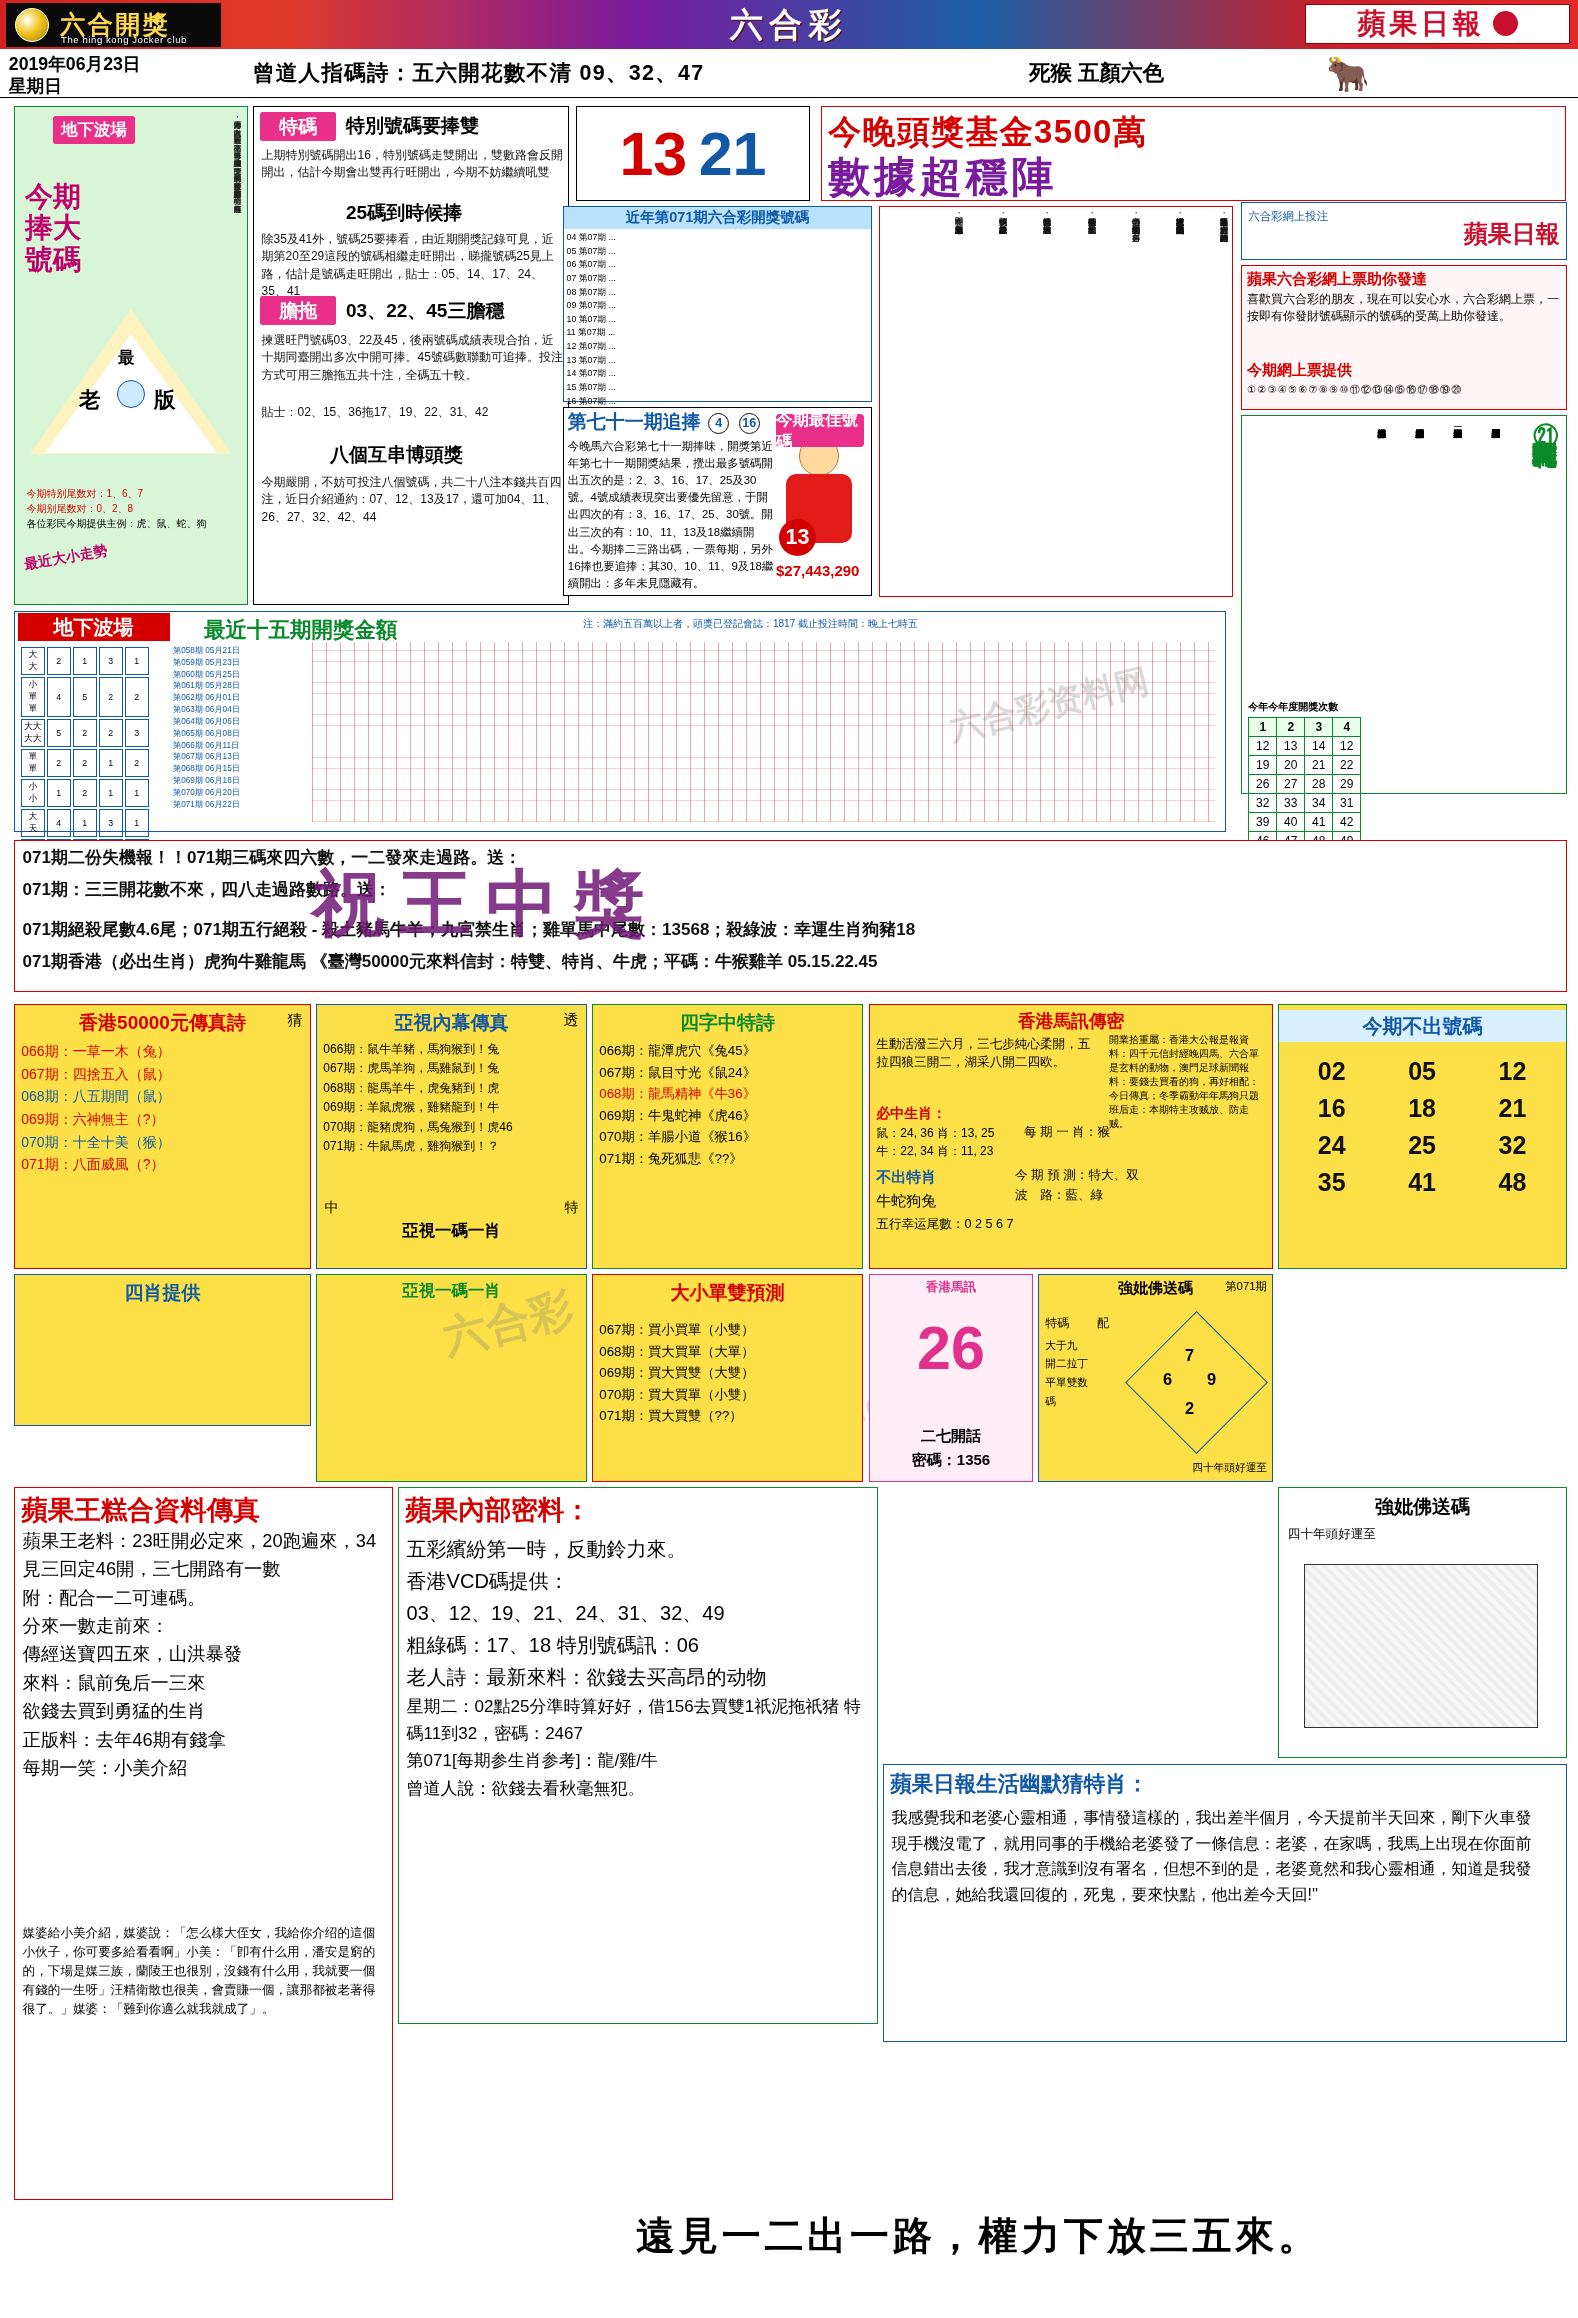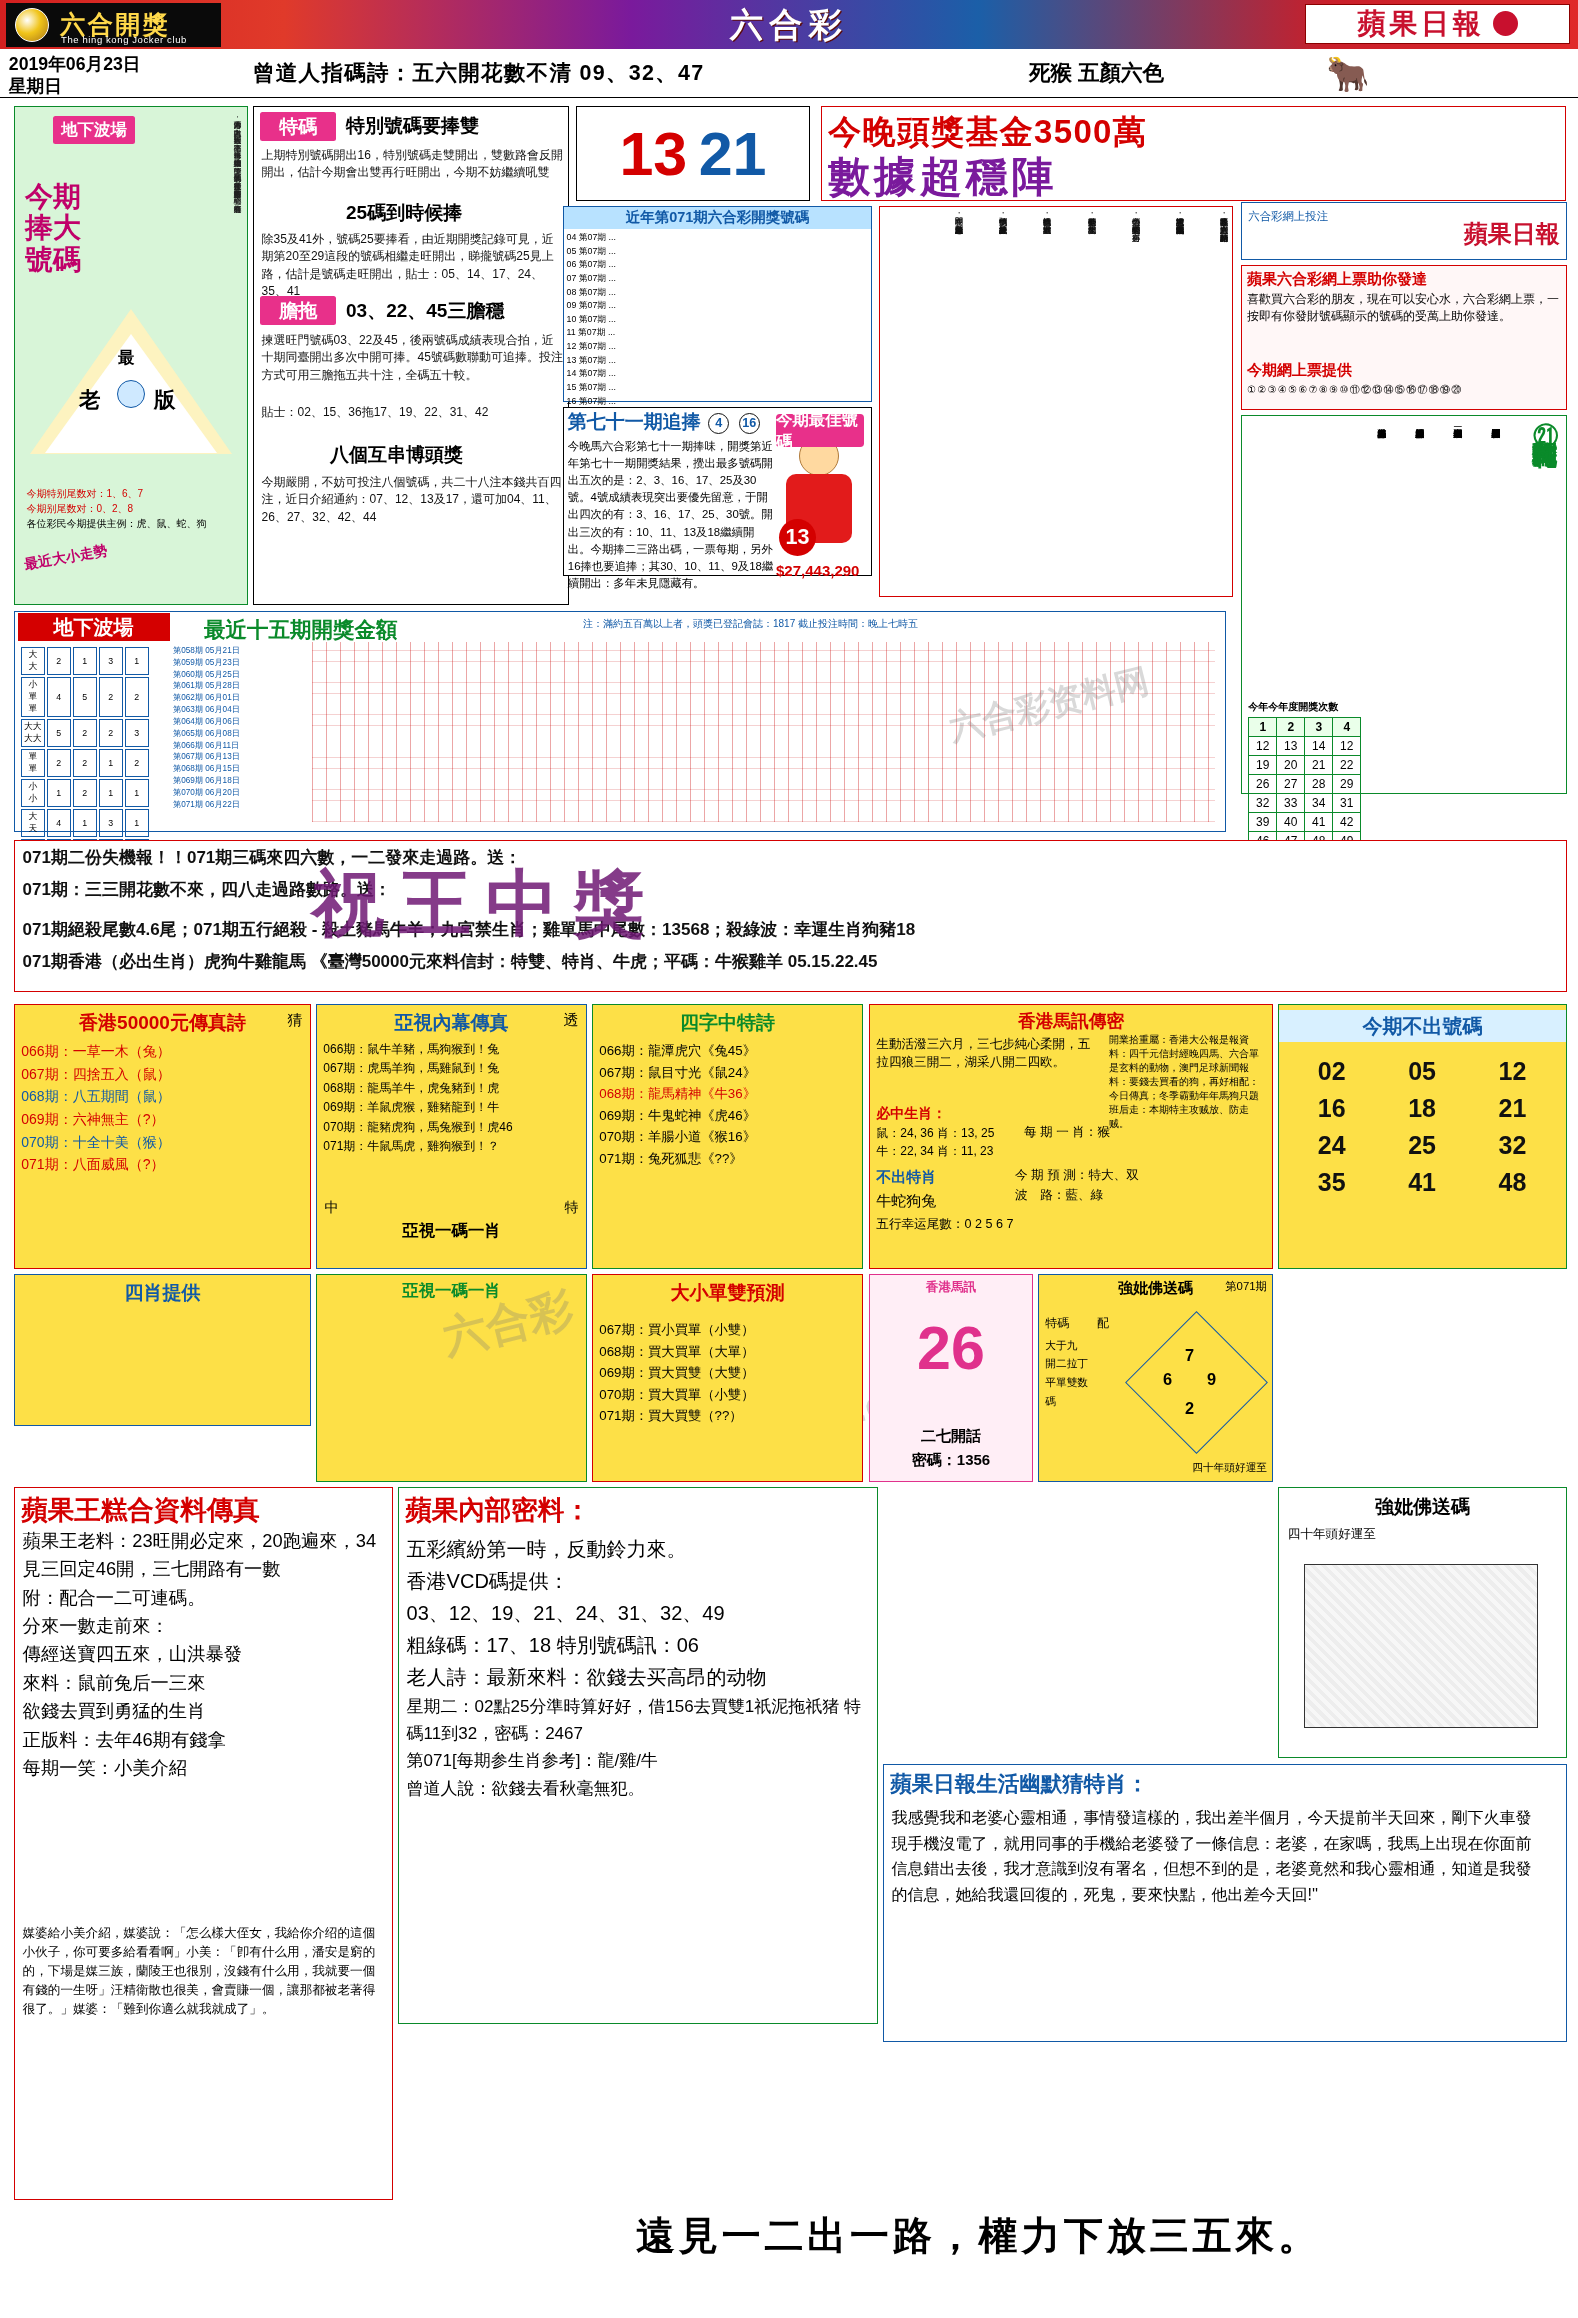--- a/index.html
+++ b/index.html
@@ -165,21 +165,21 @@
   .promo-box .p { position:absolute; left:5px; top:25px; width:316px; font-size:12px; line-height:1.4; }
   .promo-box .b { position:absolute; left:5px; top:95px; font-size:15px; font-weight:bold; color:#d40000; }
   .promo-box .balls { position:absolute; left:5px; top:117px; font-size:10px; letter-spacing:1.3px; }
 
   
   .apple-sm { left:1241px; top:202px; width:326px; height:58px; border:1.3px solid #1159a6; background:#fff; }
   .apple-sm .txt { position:absolute; right:6.3px; top:15px; font-size:24px; font-weight:bold; color:#c8102e; }
   .apple-sm .lhs { position:absolute; left:6.3px; top:6.3px; font-size:11.4px; line-height:1.3; color:#1159a6; }
 
   
-  .chase-box { left:563px; top:407px; width:309px; height:169px; }
+  .chase-box { left:563px; top:407px; width:309px; height:189px; }
   .chase-h { position:absolute; left:3.8px; top:1.3px; font-size:19px; font-weight:bold; color:#1159a6; }
   .chase-p { position:absolute; left:3.8px; top:30px; width:208px; font-size:11.4px; line-height:1.5; }
   .chase-boy {
     position:absolute; left:208px; top:28px; width:95px; height:126px;
   }
   .chase-boy .head { position:absolute; left:26.5px; top:0; width:40px; height:40px; border-radius:50%; background:#ffd9a0; border:1.3px solid #b07a3a;}
   .chase-boy .body { position:absolute; left:14px; top:38px; width:66px; height:69px; border-radius:10px; background:#e21b1b; }
   .chase-badge {
     position:absolute; left:212px; top:6.3px; width:88px; height:33px; background:#e8308a; color:#fff;
     font-size:16.4px; font-weight:bold; display:flex; align-items:center; justify-content:center; border-radius:3.8px;

